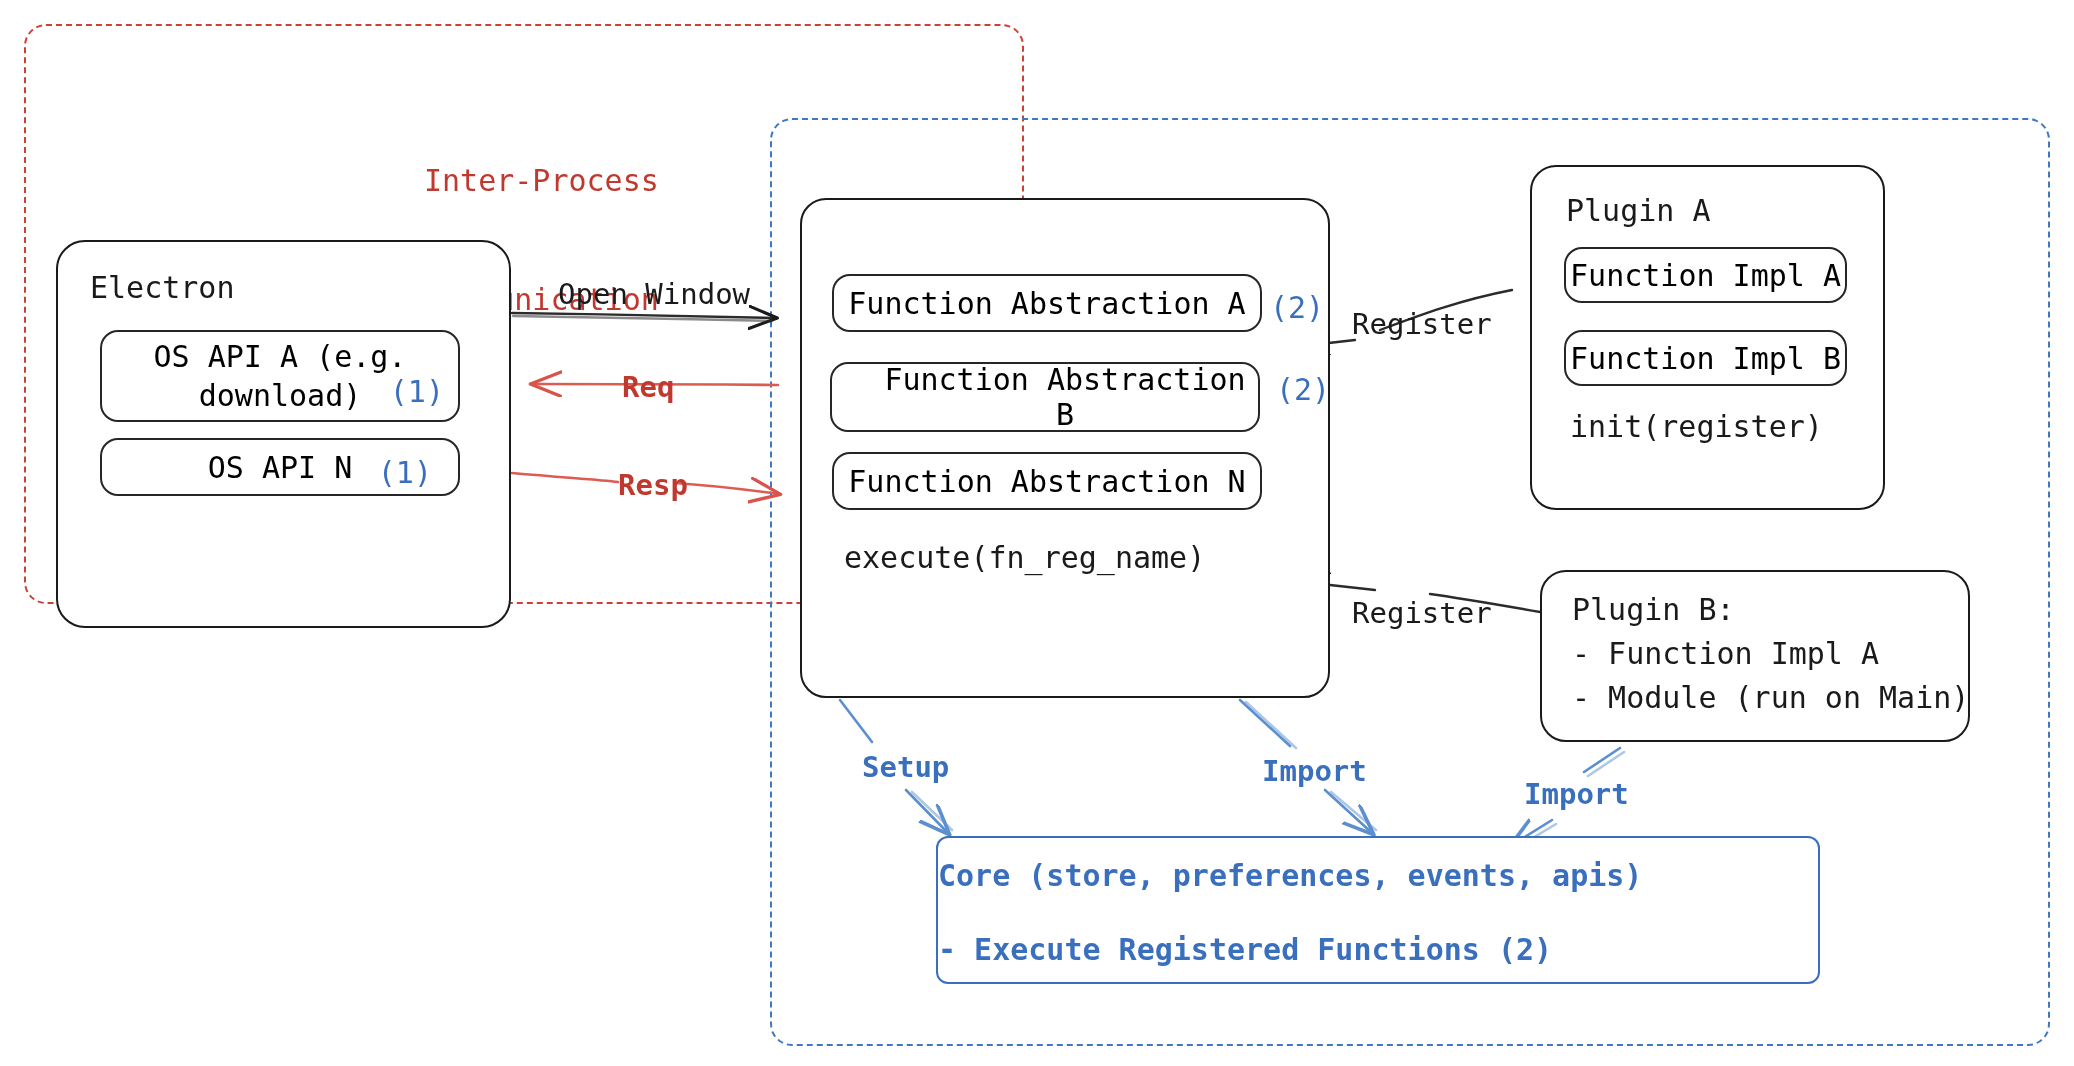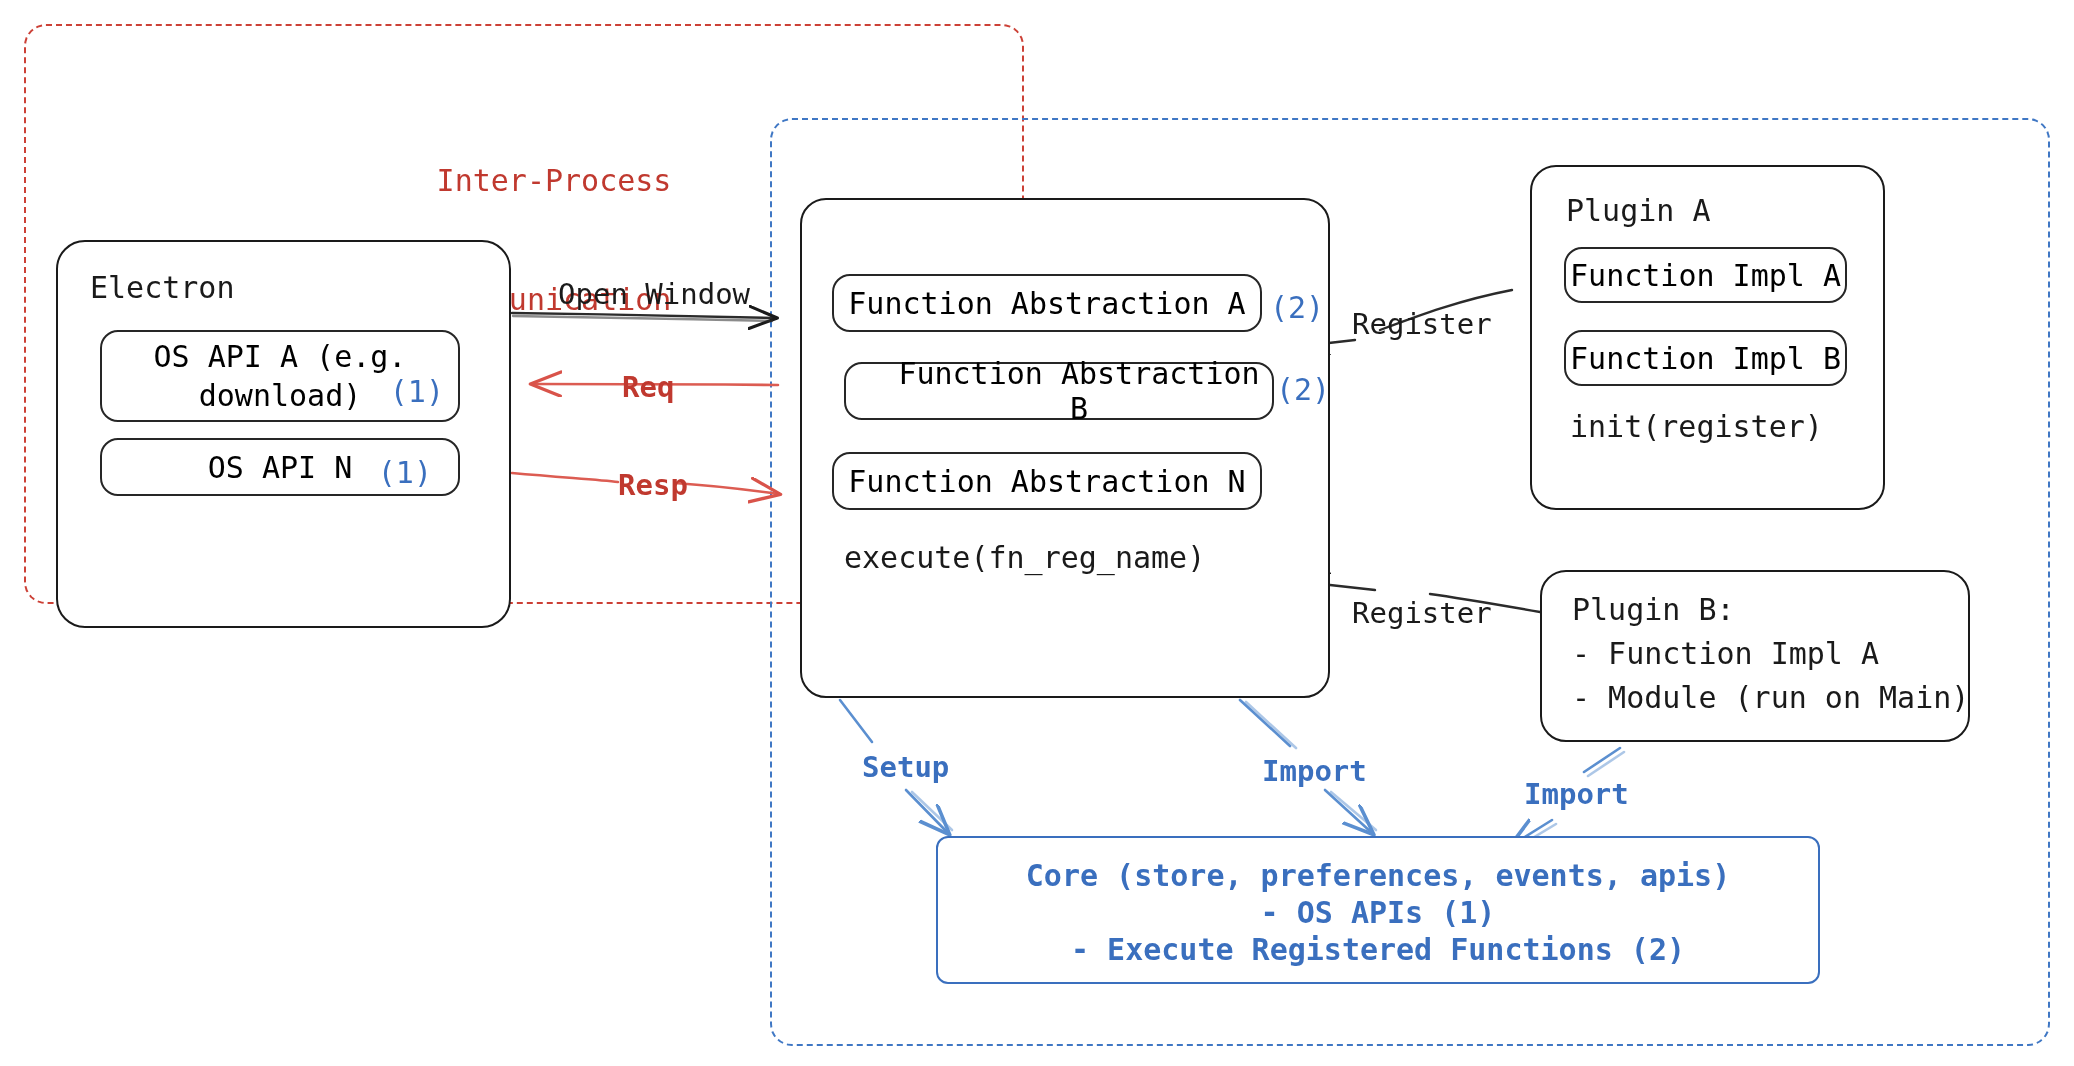--- a/index.html
+++ b/index.html
@@ -55,21 +55,21 @@
     color: #1a1a1a;
     line-height: 1.32;
   }
   .lbl-red   { color: #c0392f; }
   .lbl-blue  { color: #3a6fbe; }
   .lbl-core  { color: #3a6fbe; font-weight: bold; }
   .t-title   { font-size: 30px; }
   .t-box     { font-size: 30px; }
   .t-mark    { font-size: 30px; font-weight: 500; }
   .t-arrow   { font-size: 29px; }
-  .center    { text-align: center; }
+  .center    { }
   .flexc {
     display: flex;
     align-items: center;
     justify-content: center;
     text-align: center;
   }
 </style>
 </head>
 <body>
 
@@ -158,21 +158,21 @@
     </div>
   </div>
 
   <div class="node rbox" style="left:800px; top:198px; width:530px; height:500px;">
 
     <div class="node rbox-inner flexc" style="left:30px; top:74px; width:430px; height:58px;">
       <span class="t-box">Function Abstraction A</span>
     </div>
     <span class="lbl lbl-blue t-mark" style="left:468px; top:88px;">(2)</span>
 
-    <div class="node rbox-inner flexc" style="left:42px; top:162px; width:430px; height:58px;padding-left:40px;">
+    <div class="node rbox-inner flexc" style="left:28px; top:162px; width:430px; height:70px;padding-left:40px;">
       <span class="t-box">Function Abstraction B</span>
     </div>
     <span class="lbl lbl-blue t-mark" style="left:474px; top:170px;">(2)</span>
 
     <div class="node rbox-inner flexc" style="left:30px; top:252px; width:430px; height:58px;">
       <span class="t-box">Function Abstraction N</span>
     </div>
 
     <div class="lbl t-title" style="left:42px; top:338px;">execute(fn_reg_name)</div>
   </div>
@@ -193,21 +193,20 @@
 
   <div class="node rbox" style="left:1540px; top:570px; width:430px; height:172px;">
     <div class="lbl t-title" style="left:30px; top:18px;">Plugin B:</div>
     <div class="lbl t-title" style="left:30px; top:106px;">- Module (run on Main)</div>
     <div class="lbl t-title" style="left:30px; top:62px;">- Function Impl A</div>
   </div>
 
   <div class="node" style="left:936px; top:836px; width:884px; height:148px;
               border:2.6px solid #3a6fbe; border-radius:12px; background:#ffffff;text-decoration:underline;">
     <div class="lbl lbl-core t-title center" style="left:0; top:18px; width:100%;">Core (store, preferences, events, apis)</div>
-    <div class="lbl lbl-core t-title center" style="left:0; top:55px; width:100%;">- OS APIs (1)</div>
     <div class="lbl lbl-core t-title center" style="left:0; top:92px; width:100%;">- Execute Registered Functions (2)</div>
   </div>
 
   <div class="lbl t-arrow" style="left:558px; top:275px;">Open Window</div>
 
   <div class="lbl lbl-red t-arrow" style="left:622px; top:368px; font-weight:bold;">Req</div>
 
   <div class="lbl lbl-red t-arrow" style="left:618px; top:466px; font-weight:bold;">Resp</div>
 
   <div class="lbl t-arrow" style="left:1352px; top:305px;">Register</div>

